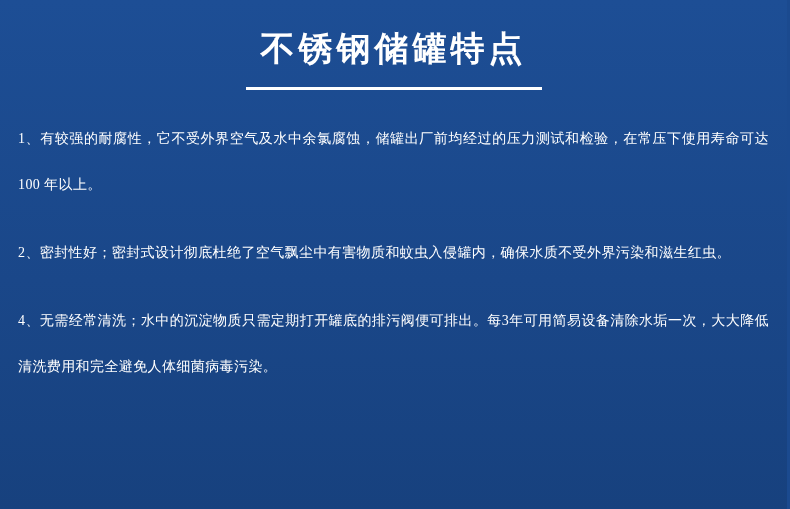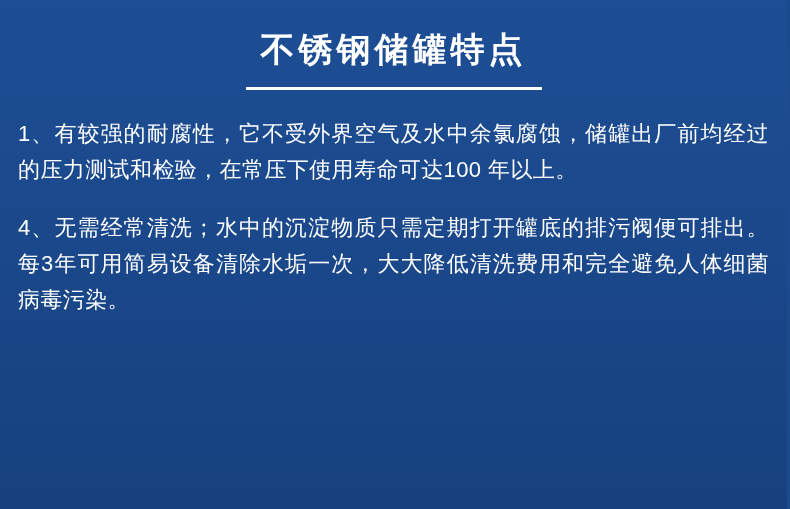--- a/index.html
+++ b/index.html
@@ -12,20 +12,21 @@
     background: #1b4a8f;
     font-family: "Liberation Sans", "DejaVu Sans", sans-serif;
     overflow: hidden;
   }
   .page {
     position: relative;
     width: 787px;
     height: 509px;
     background: linear-gradient(180deg, #1d4e95 0%, #1a4789 55%, #17417e 100%);
     box-sizing: border-box;
+    font-family: Liberation Serif, serif;
   }
   .title-block {
     padding-top: 28px;
     text-align: center;
   }
   .title {
     color: #ffffff;
     font-size: 34px;
     font-weight: bold;
     letter-spacing: 4px;
@@ -36,22 +37,22 @@
     width: 296px;
     height: 3px;
     background: #ffffff;
     margin: 16px auto 0 auto;
   }
   .content {
     padding: 26px 18px 0 18px;
   }
   .para {
     color: #ffffff;
-    font-size: 22px;
-    line-height: 36px;
+    font-size: 14px;
+    line-height: 46px;
     letter-spacing: 0.4px;
     margin: 0 0 22px 0;
     text-align: justify;
     text-justify: inter-ideograph;
   }
   .para:last-child {
     margin-bottom: 8px;
   }
 </style>
 </head>
@@ -59,16 +60,17 @@
 
 <div class="page">
 
   <div class="title-block">
     <h1 class="title">不锈钢储罐特点</h1>
     <div class="title-rule"></div>
   </div>
 
   <div class="content">
     <p class="para">1、有较强的耐腐性，它不受外界空气及水中余氯腐蚀，储罐出厂前均经过的压力测试和检验，在常压下使用寿命可达100 年以上。</p>
+    <p class="para">2、密封性好；密封式设计彻底杜绝了空气飘尘中有害物质和蚊虫入侵罐内，确保水质不受外界污染和滋生红虫。</p>
     <p class="para">4、无需经常清洗；水中的沉淀物质只需定期打开罐底的排污阀便可排出。每3年可用简易设备清除水垢一次，大大降低清洗费用和完全避免人体细菌病毒污染。</p>
   </div>
 
 </div>
 
 </body></html>

